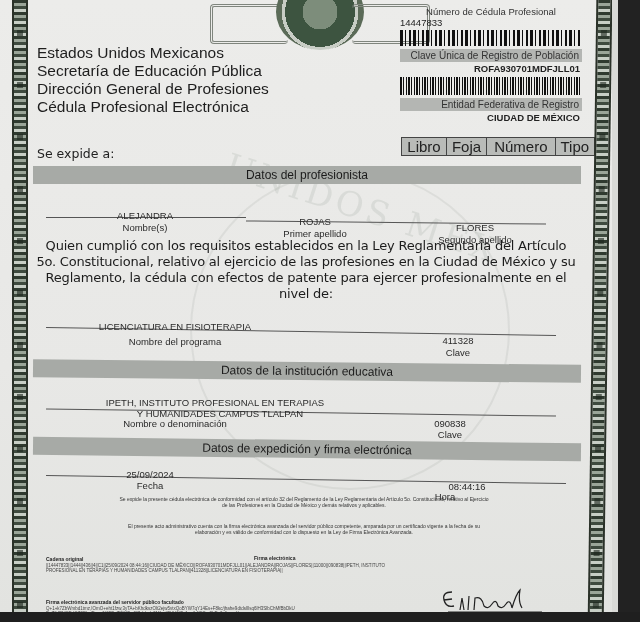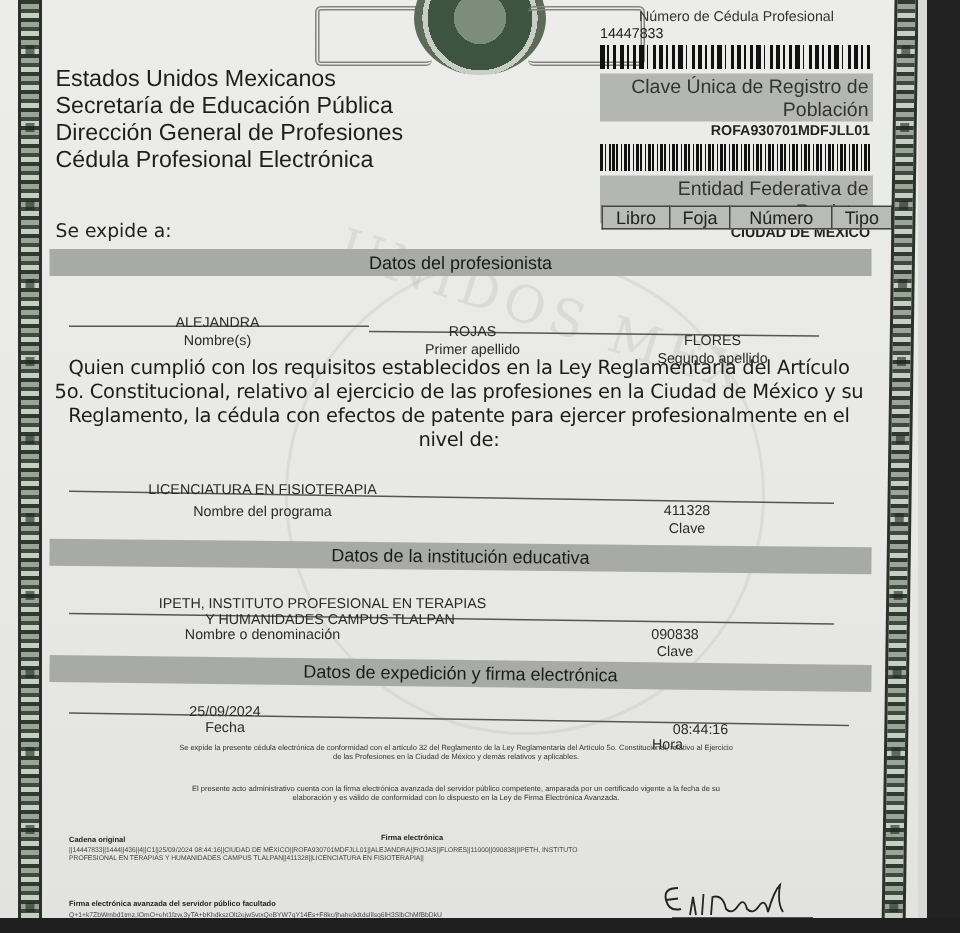--- a/index.html
+++ b/index.html
@@ -40,23 +40,23 @@
     .header-lines { position: absolute; left: 37px; top: 44px; font-size: 15.5px; line-height: 18px; color: #1e1e1e; }
     .header-lines div { white-space: nowrap; }
     .expide { position: absolute; left: 37px; top: 146px; font-family: "DejaVu Sans", sans-serif; font-size: 12.5px; color: #222; }
     .reg-box { position: absolute; left: 400px; top: 6px; width: 182px; font-size: 9px; }
     .reg-label { text-align: center; color: #333; font-size: 9.5px; }
     .reg-num { text-align: left; font-size: 9.5px; color: #222; margin-bottom: 2px; }
     .barcode { height: 16px; margin: 2px 0 3px 0;
       background: repeating-linear-gradient(90deg, #111 0 3px, transparent 3px 5px, #111 5px 6px, transparent 6px 9px, #111 9px 11px, transparent 11px 13px); }
     .barcode.fine { height: 18px;
       background: repeating-linear-gradient(90deg, #111 0 2px, transparent 2px 3px, #111 3px 4px, transparent 4px 6px, #111 6px 7px, transparent 7px 8px); }
-    .gray-label { background: #b4b6b3; text-align: right; padding: 1px 3px; font-size: 13px; color: #333; }
+    .gray-label { background: #b4b6b3; text-align: right; padding: 1px 3px; font-size: 10px; color: #333; }
     .reg-val { text-align: right; font-weight: bold; font-size: 9.5px; color: #222; padding: 1px 2px; }
-    .libro-table { position: absolute; left: 401px; top: 137px; border-collapse: collapse; font-size: 12px; width: 194px; }
+    .libro-table { position: absolute; left: 401px; top: 137px; border-collapse: collapse; font-size: 15px; width: 194px; }
     .libro-table td, .libro-table th { border: 1px solid #444; text-align: center; padding: 0 2px; height: 12px; font-weight: normal; }
     .libro-table th { background: #b9bbb8; }
     .band { position: absolute; left: 33px; width: 548px; height: 18px; background: #a7aaa6; text-align: center; font-size: 12px; line-height: 18px; color: #1b1b1b; }
     .field { position: absolute; font-size: 9.5px; color: #2a2a2a; text-align: center; white-space: nowrap; }
     .field.lbl { font-size: 9.5px; }
     .rule { position: absolute; height: 1px; background: #555; }
     .para { position: absolute; left: 36px; top: 238px; width: 540px; text-align: center; font-family: "DejaVu Sans", sans-serif; font-size: 13px; line-height: 16px; color: #1c1c1c; letter-spacing: -0.2px; }
     .small { position: absolute; font-size: 5px; color: #333; line-height: 6px; text-align: center; }
     .tiny { position: absolute; font-size: 4.5px; color: #444; line-height: 5.5px; white-space: nowrap; }
     .tiny b { font-size: 5px; color: #222; }

